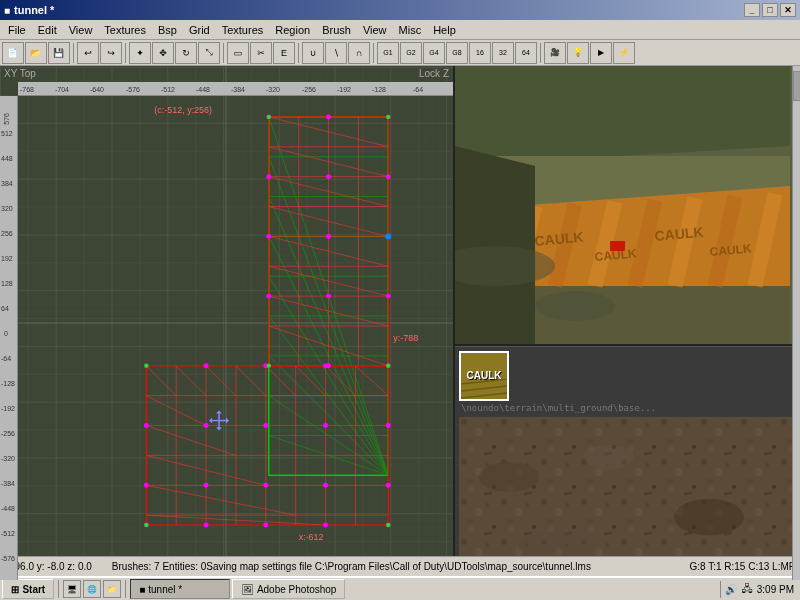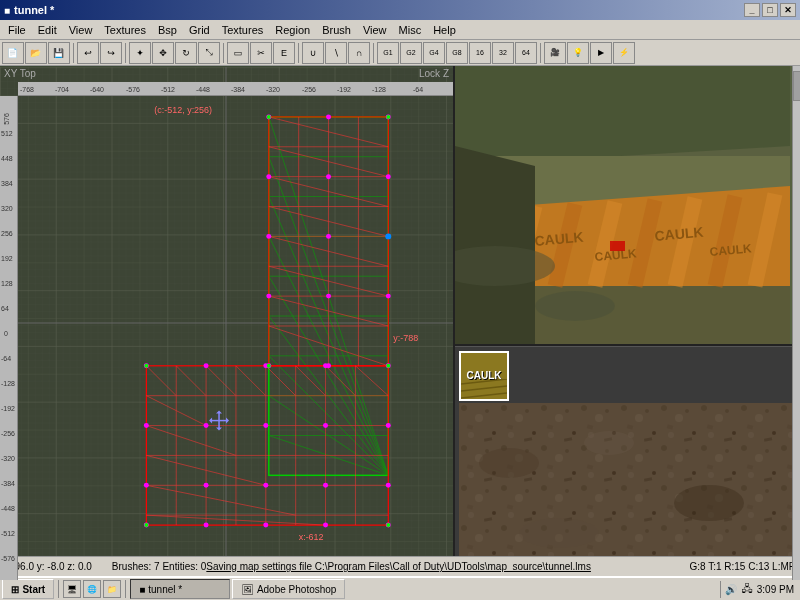--- a/index.html
+++ b/index.html
@@ -450,20 +450,21 @@
               <svg width="46" height="20" style="position:absolute;bottom:0;left:0;">
                 <line x1="0" y1="5" x2="46" y2="0" stroke="#6b5a10" stroke-width="1.5"></line>
                 <line x1="0" y1="12" x2="46" y2="7" stroke="#6b5a10" stroke-width="1.5"></line>
                 <line x1="0" y1="19" x2="46" y2="14" stroke="#6b5a10" stroke-width="1.5"></line>
               </svg>
             </div>
           </div>
 
         </div>
 
+        <div style="color:#777; font-size:9px; padding:2px 6px; font-family:monospace;">\noundo\terrain\multi_ground\base...</div>
 
         <div style="flex:1; margin:2px 4px; background:#5a4a35; position:relative; overflow:hidden; min-height:150px; cursor:pointer;">
 
           <svg width="100%" height="100%" style="position:absolute;top:0;left:0;">
             <defs>
               <pattern id="dirtPattern" x="0" y="0" width="40" height="40" patternUnits="userSpaceOnUse">
                 <rect width="40" height="40" fill="#5a4a38"></rect>
                 <circle cx="5" cy="5" r="3" fill="#4a3a28" opacity="0.6"></circle>
                 <circle cx="20" cy="15" r="4" fill="#6a5a48" opacity="0.5"></circle>
                 <circle cx="35" cy="30" r="2" fill="#3a2a18" opacity="0.7"></circle>
@@ -482,21 +483,21 @@
           </svg>
         </div>
 
       </div>
     </div>
   </div>
 
   <div id="statusbar" style="position:absolute; bottom:24px; left:0; right:0; height:20px; background:#d4d0c8; border-top:1px solid #999; display:flex; align-items:center; padding:0 4px; font-size:10px;">
     <span style="margin-right:20px;">x: 96.0  y: -8.0  z: 0.0</span>
     <span style="flex:0 0 auto; margin-right:0;">Brushes: 7  Entities: 0</span>
-    <span style="flex:1; overflow:hidden; white-space:nowrap; text-overflow:ellipsis;text-decoration:underline;">Saving map settings file C:\Program Files\Call of Duty\UDTools\map_source\tunnel.lms</span>
+    <span style="flex:1; overflow:hidden; white-space:nowrap; text-overflow:ellipsis;">Saving map settings file C:\Program Files\Call of Duty\UDTools\map_source\tunnel.lms</span>
     <span style="margin-left:8px;">G:8 T:1 R:15 C:13 L:MR</span>
   </div>
 
   <div id="taskbar" style="position:absolute;bottom:0;left:0;right:0;height:24px;background:#d4d0c8;border-top:2px solid #fff;display:flex;align-items:center;padding:0 2px;gap:2px;">
     <div class="start-btn" style="height:20px;padding:0 8px;background:#d4d0c8;border:1px outset #fff;font-size:10px;font-weight:bold;display:flex;align-items:center;gap:3px;">
       <span>⊞</span>
       <span>Start</span>
     </div>
 
     <div style="width:1px;height:18px;background:#888;margin:0 2px;"></div>

